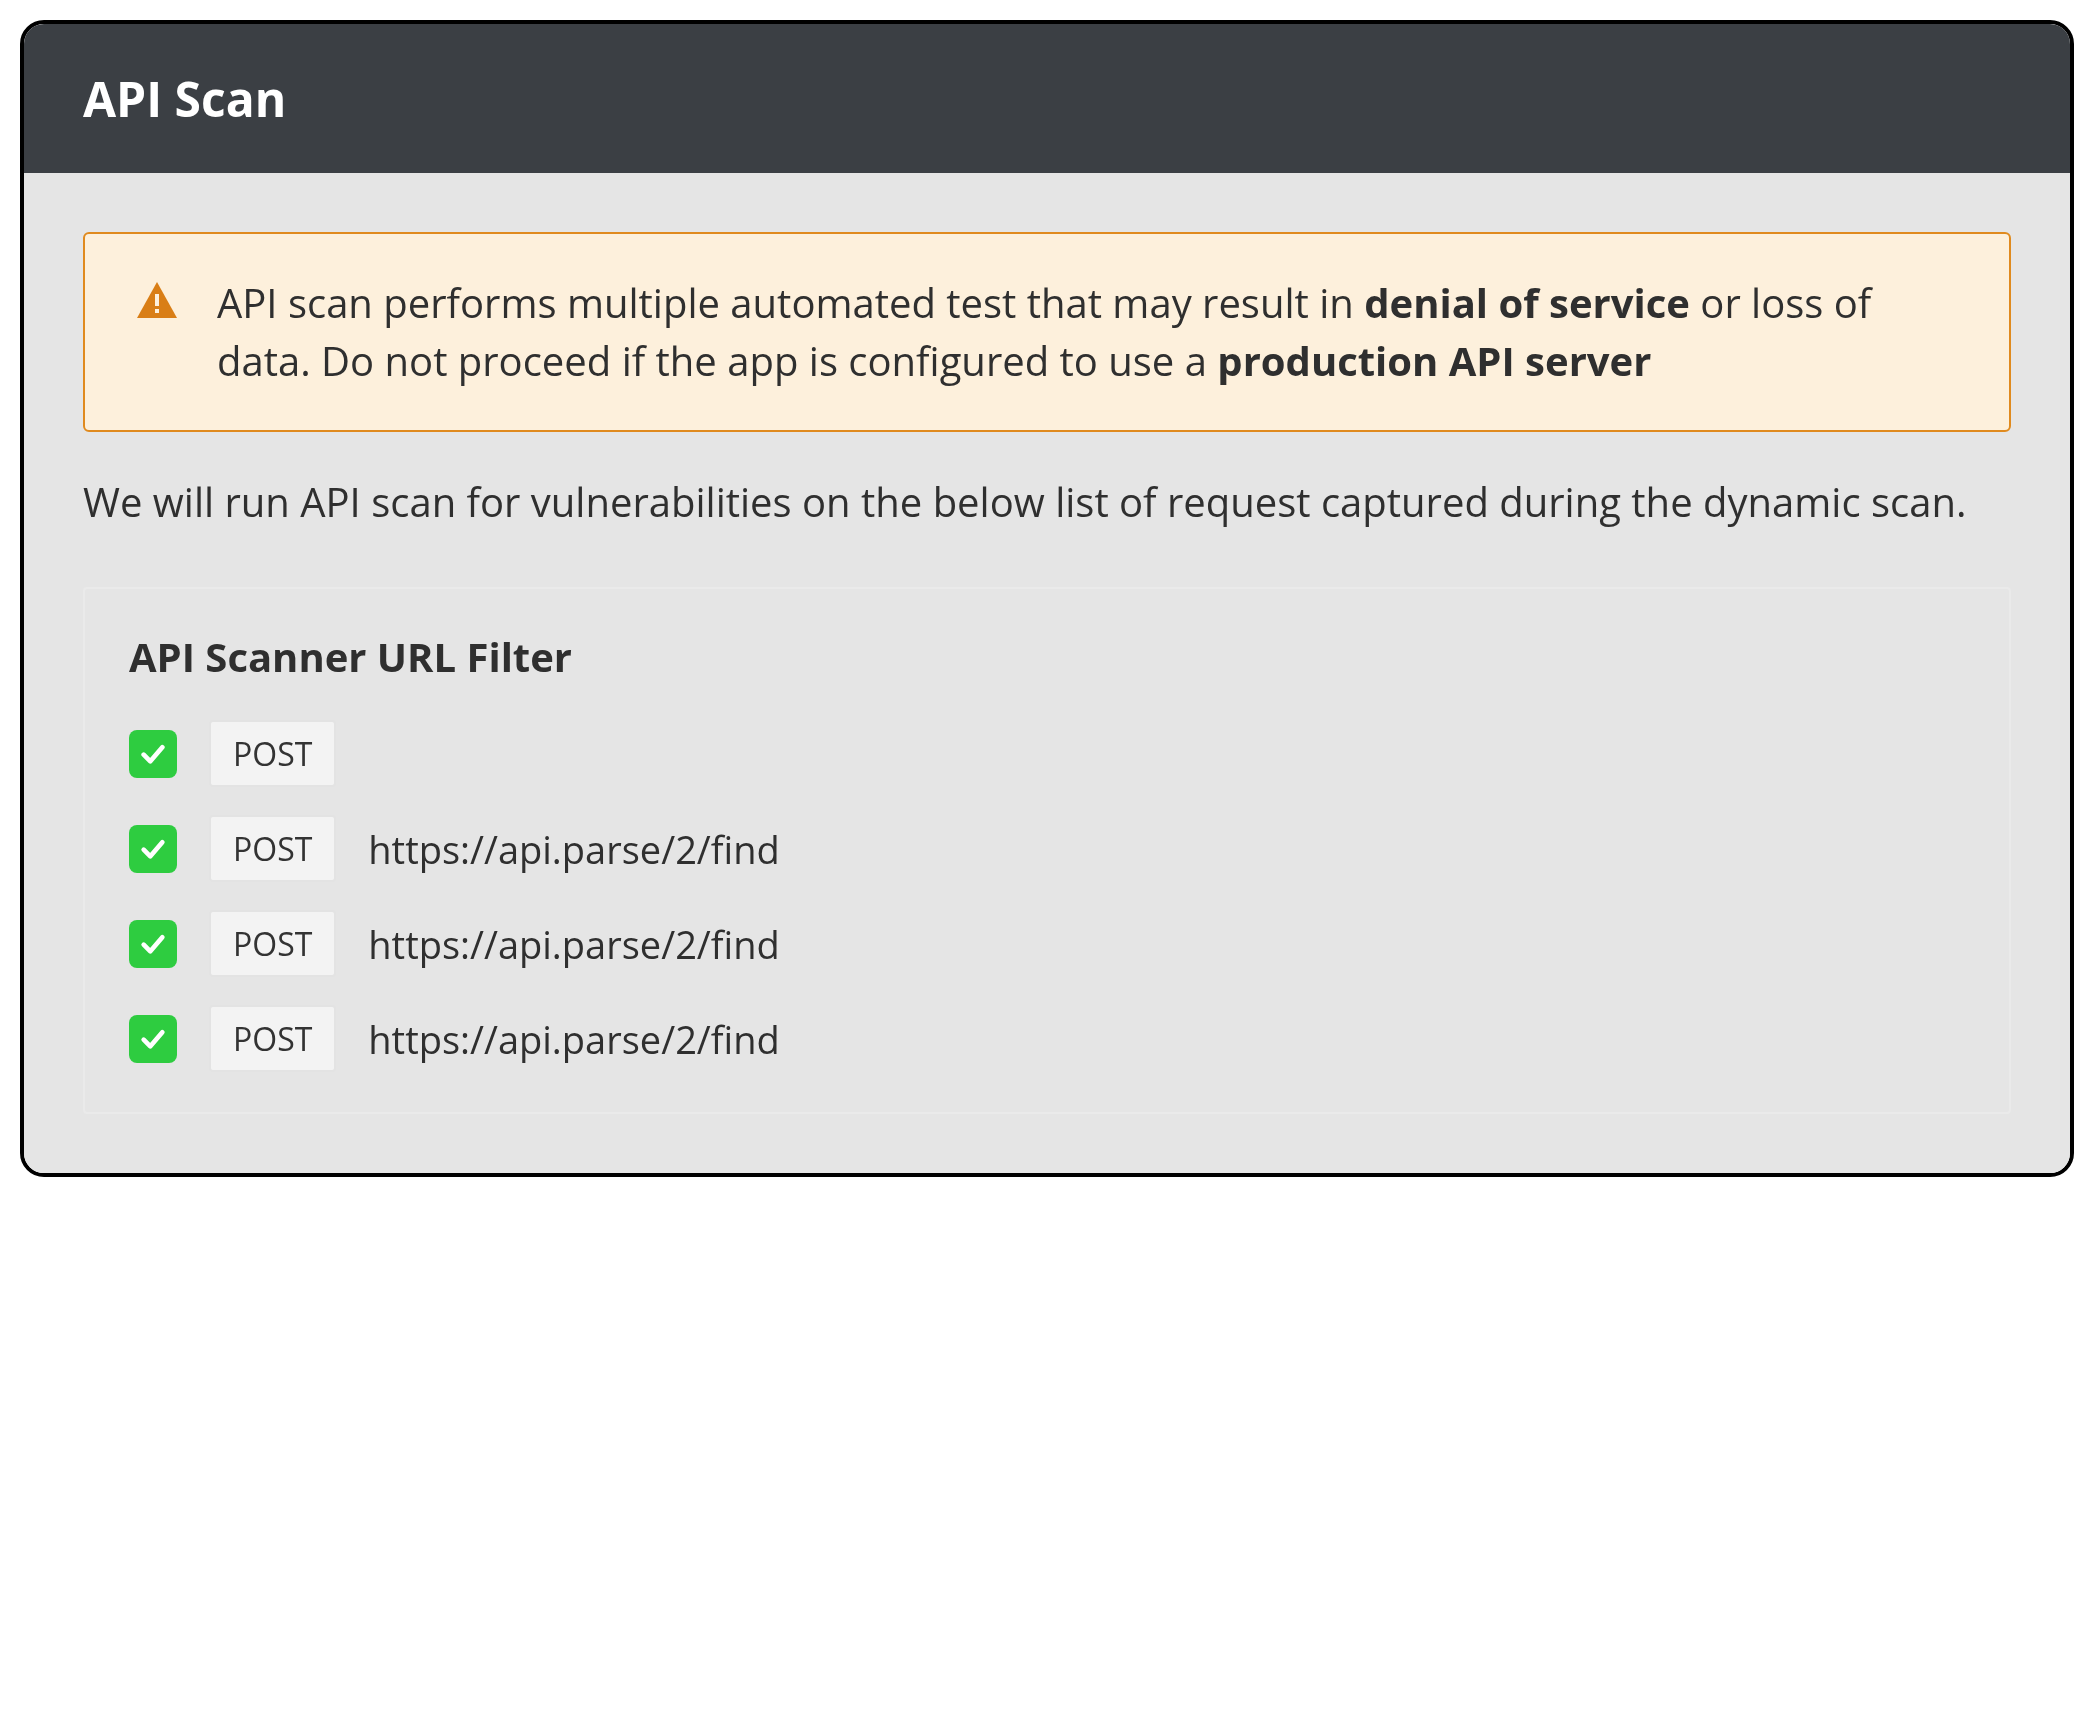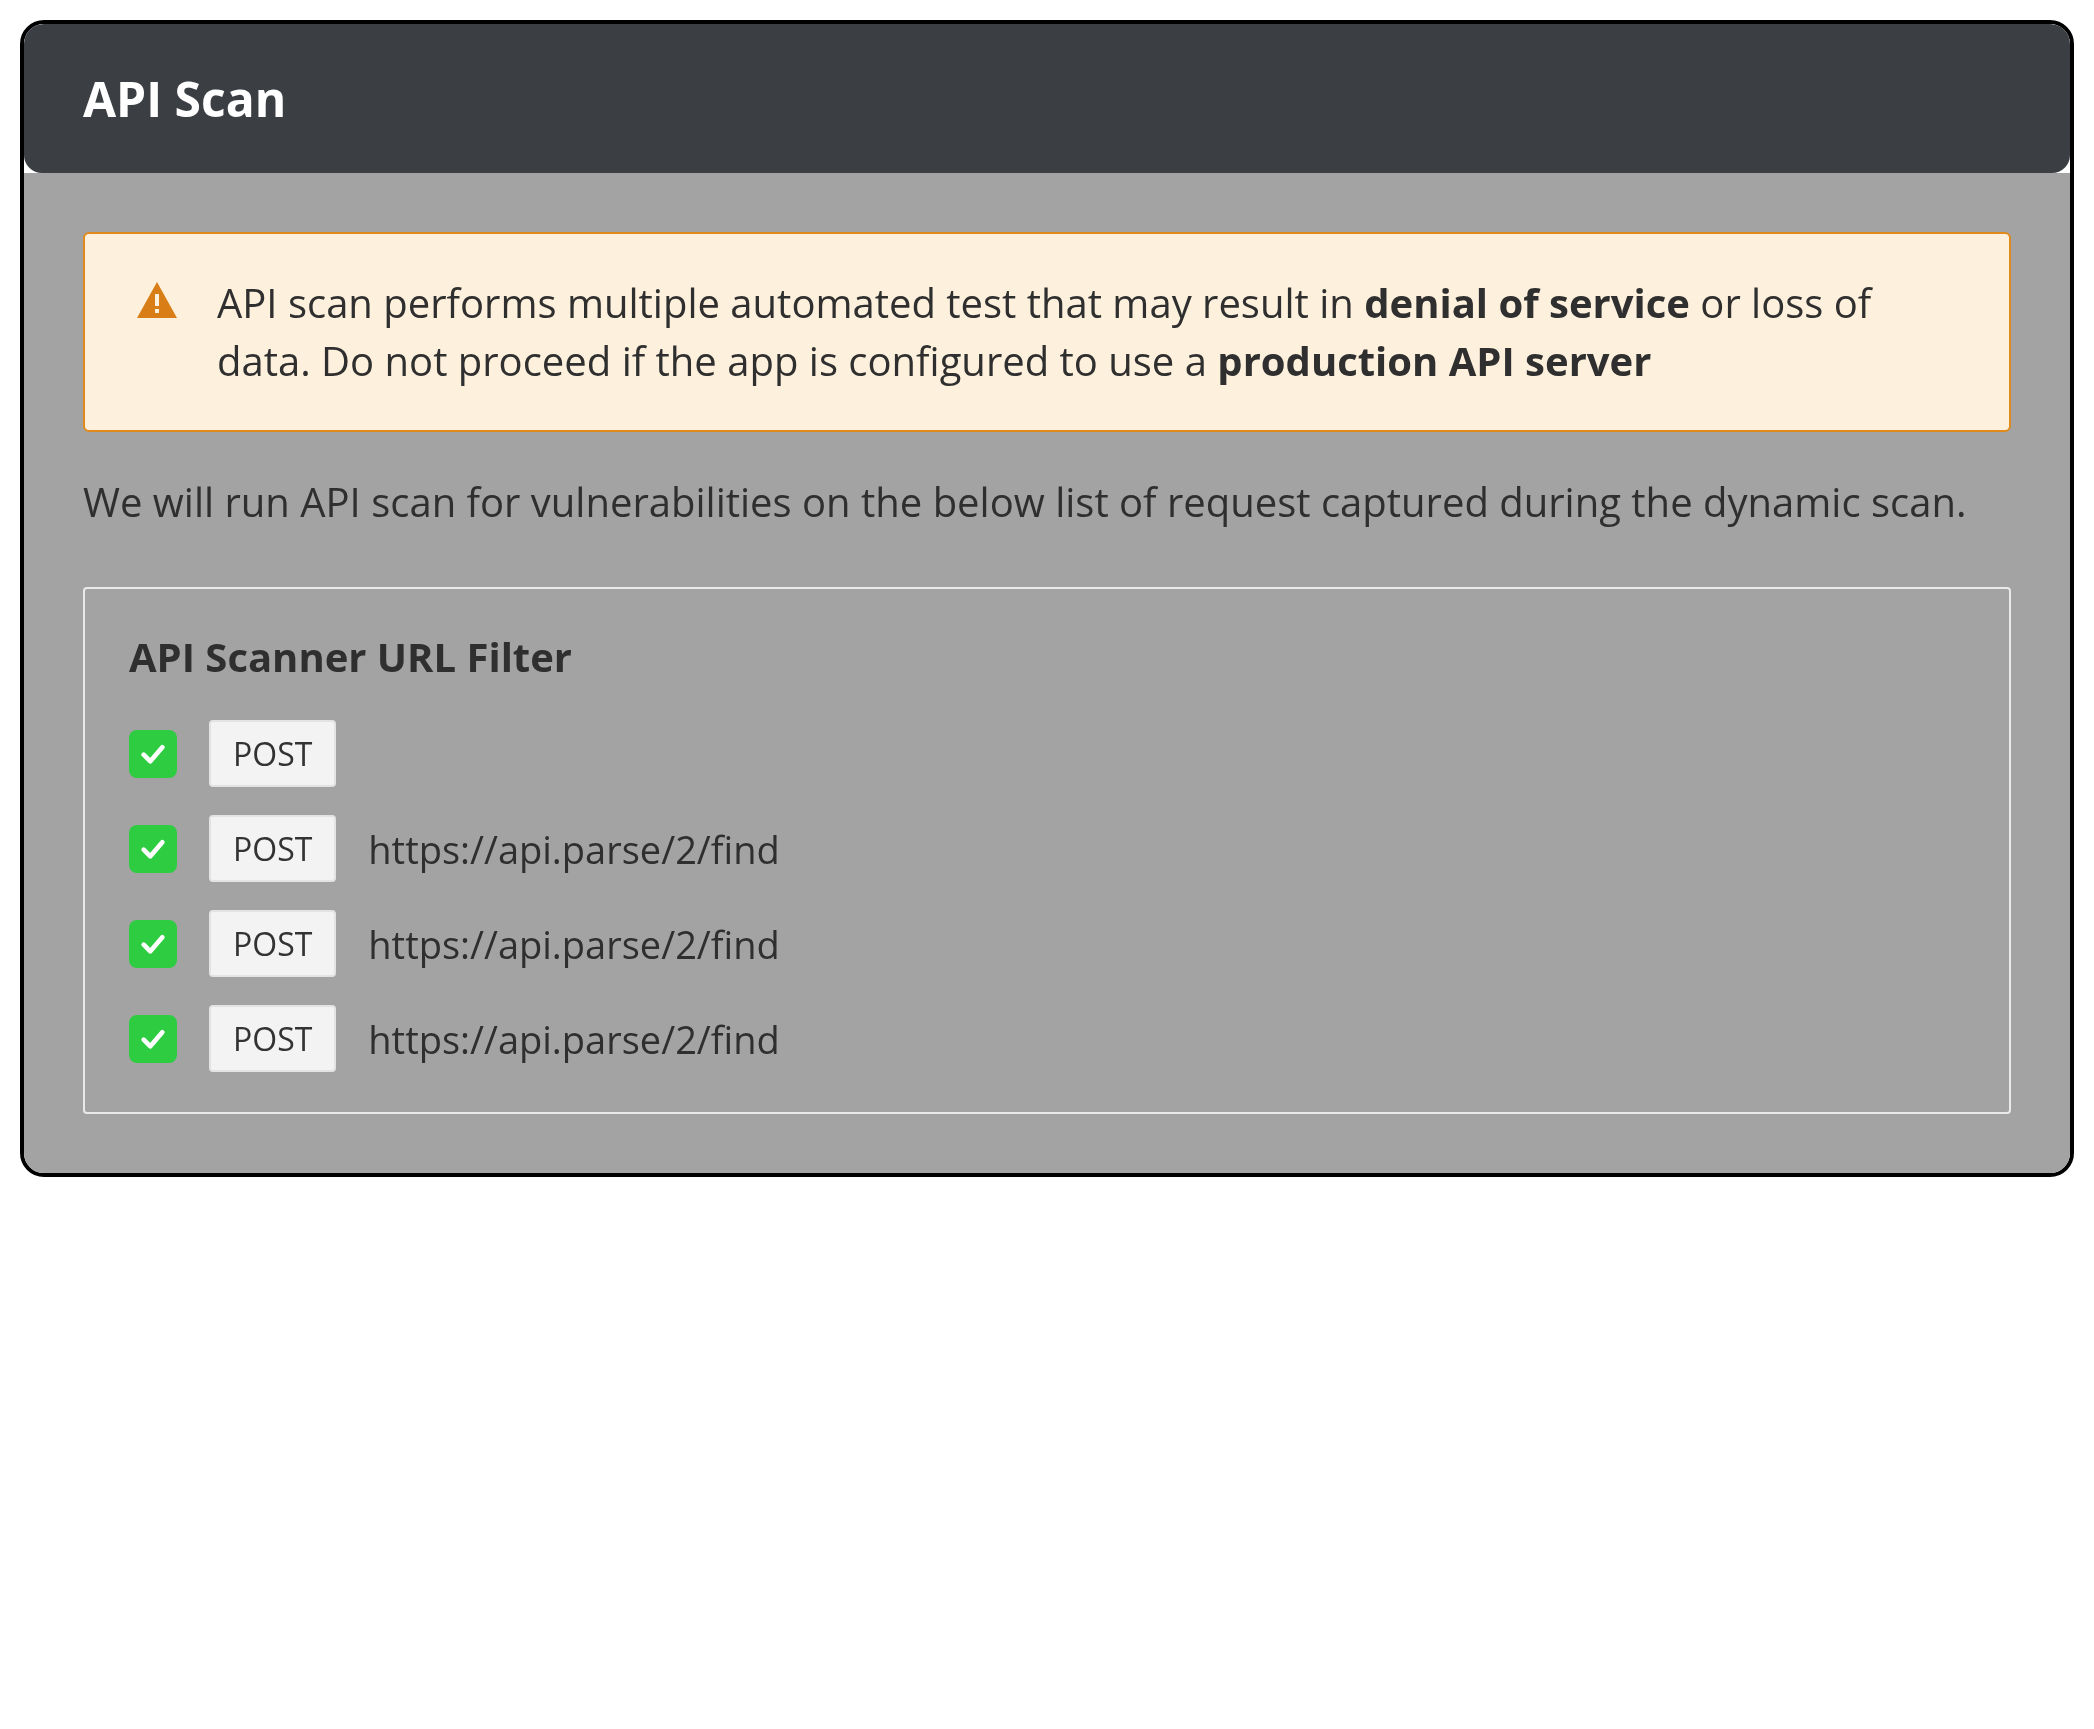--- a/index.html
+++ b/index.html
@@ -20,32 +20,31 @@
       overflow: hidden;
       background: #fff;
       max-width: 2095px;
       margin: 0 auto;
     }
     
     .panel-header {
       background: #3b3f44;
       color: #fff;
       padding: 42px 59px;
-      border-radius: 18px;
     }
     
     .panel-title {
       font-size: 48px;
       font-weight: 700;
       color: #fff;
     }
     
     .panel-body {
       padding: 59px 59px 59px 59px;
-      background: #a3a3a3;
+      background: #e5e5e5;
     }
     
     .alert {
       border: 2px solid #e08a1e;
       background: #fdf0dc;
       border-radius: 6px;
       padding: 40px 48px;
       display: flex;
       gap: 36px;
       margin-bottom: 40px;

